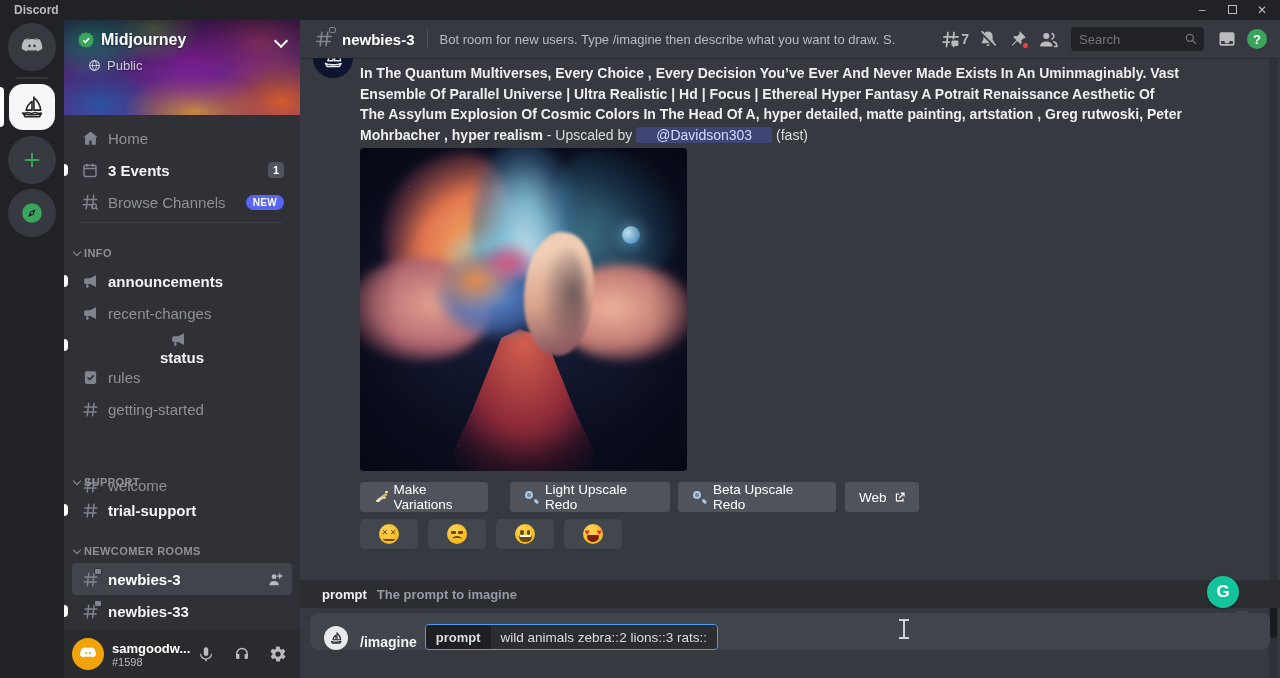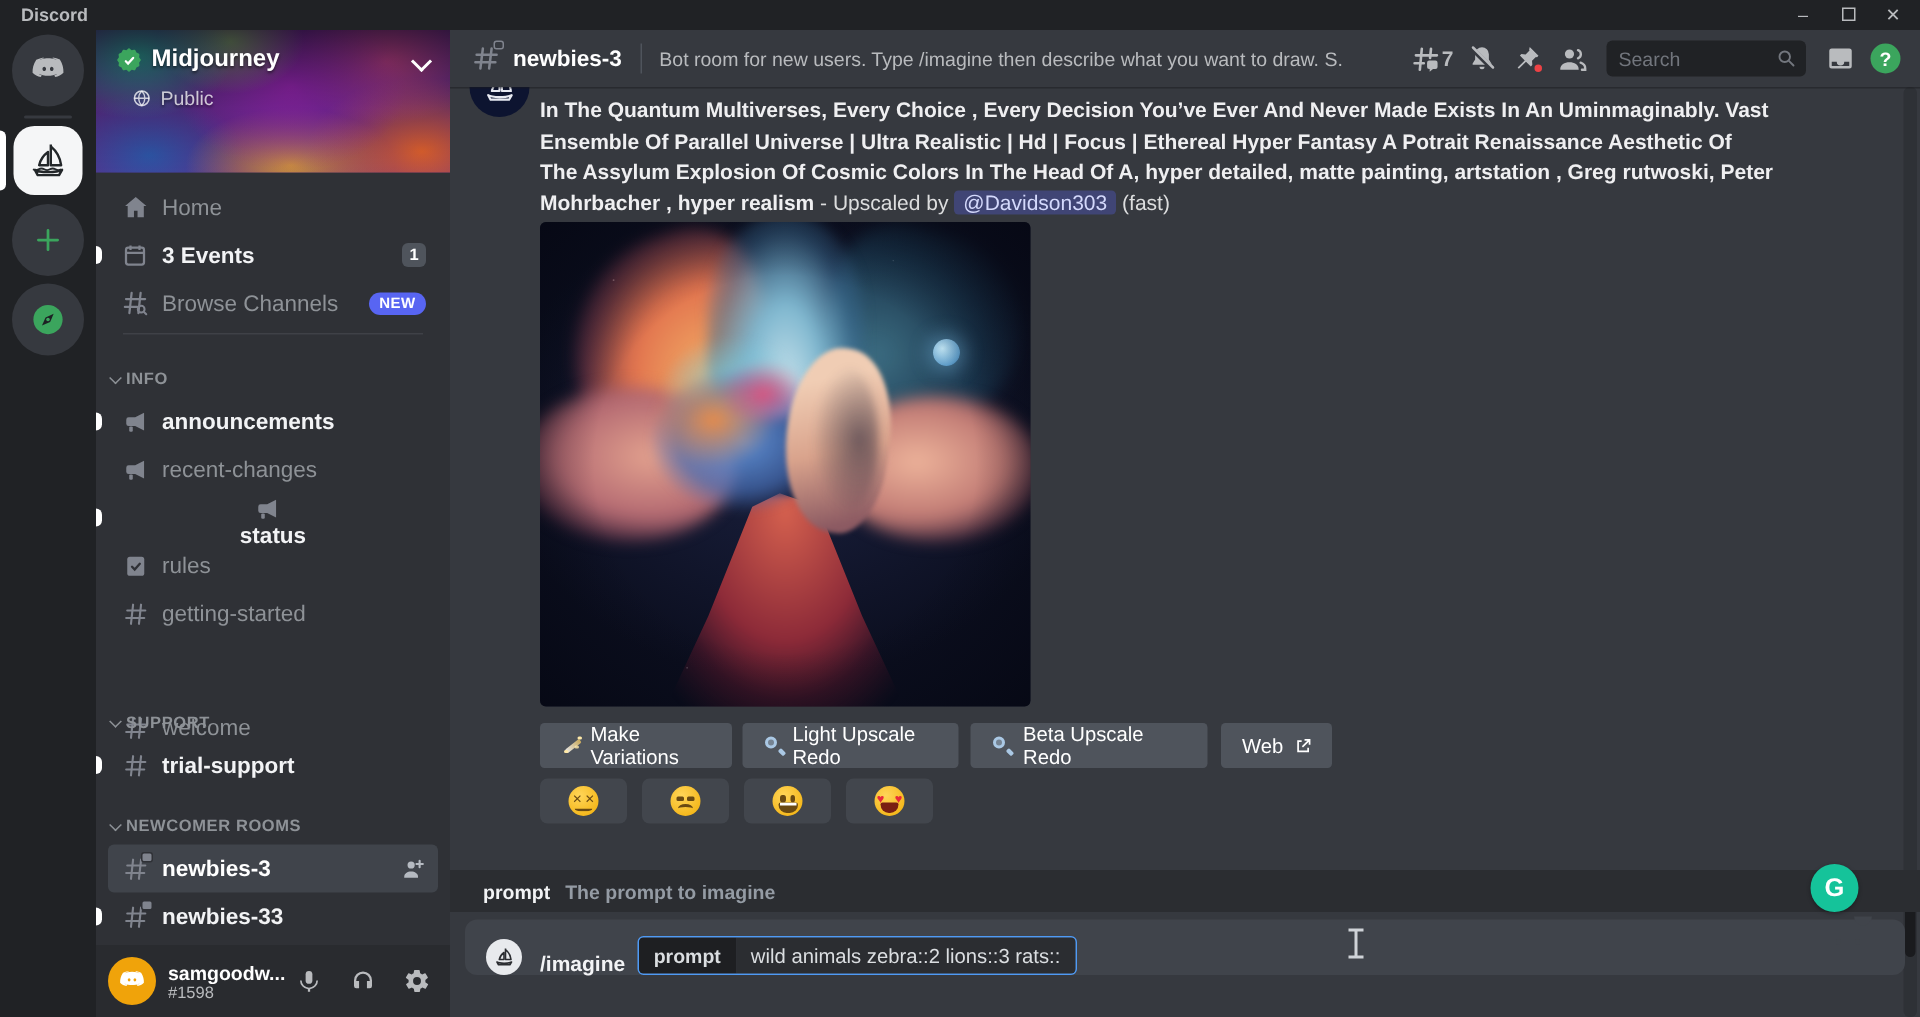--- a/index.html
+++ b/index.html
@@ -75,21 +75,21 @@
   .threads-count { color:#b9bbbe; font-size:14px; font-weight:600; margin-left:-4px; margin-right:4px; }
   .pin-dot { position:absolute; right:3px; bottom:4px; width:9px; height:9px; border-radius:50%; background:#ed4245; border:2px solid #36393f; }
   .searchbox { width:133px; height:24px; background:#202225; border-radius:4px; display:flex; align-items:center; padding:0 6px 0 8px; margin:0 8px; cursor:text; }
   .searchbox .ph { color:#72767d; font-size:13px; flex:1; }
   .help-circle { width:20px; height:20px; border-radius:50%; background:#3ba55d; color:#fff; font-size:13px; font-weight:700; display:flex; align-items:center; justify-content:center; }
 
   .chat { position:absolute; left:0; top:38px; right:12px; bottom:98px; overflow:hidden; }
   .msg-avatar { position:absolute; left:13px; top:-20px; width:40px; height:40px; border-radius:50%; background:#0d1430; display:flex; align-items:center; justify-content:center; cursor:pointer; }
   .msg-text { position:absolute; left:60px; top:5px; width:822px; color:#efeff1; font-size:14px; line-height:20.5px; font-weight:700; }
   .msg-light { font-weight:400; color:#dcddde; }
-  .mention { background:rgba(88,101,242,.3); color:#d4d9fc; border-radius:3px; padding:0 6px; font-weight:500; cursor:pointer; }
+  .mention { background:rgba(88,101,242,.3); color:#d4d9fc; border-radius:3px; padding:0 20px; font-weight:500; cursor:pointer; }
 
   
   .art { position:absolute; left:60px; top:90px; width:327px; height:323px; border-radius:4px; overflow:hidden; background:#0b0e1e; cursor:pointer; }
   .art * { position:absolute; }
   .art .stars { inset:0; background-image:
       radial-gradient(1.5px 1.5px at 15% 12%, rgba(255,255,255,.8), transparent 60%),
       radial-gradient(1px 1px at 72% 8%, rgba(255,255,255,.7), transparent 60%),
       radial-gradient(1.5px 1.5px at 88% 45%, rgba(255,255,255,.6), transparent 60%),
       radial-gradient(1px 1px at 8% 55%, rgba(255,255,255,.5), transparent 60%),
       radial-gradient(1px 1px at 55% 85%, rgba(255,255,255,.5), transparent 60%),
@@ -508,21 +508,21 @@
       </div>
 
       <div class="btn-row">
         <div class="dbtn" style="width:128px;">
           <span class="wand">
               <i></i>
               <b></b>
             </span>
           <span>Make Variations</span>
         </div>
-        <div class="dbtn" style="width:144px; margin-left:7px;">
+        <div class="dbtn" style="width:160px; margin-left:22px;">
           <span class="mag">
               <i></i>
               <b></b>
             </span>
           <span>Light Upscale Redo</span>
         </div>
         <div class="dbtn" style="width:158px; margin-left:8px;">
           <span class="mag">
               <i></i>
               <b></b>

